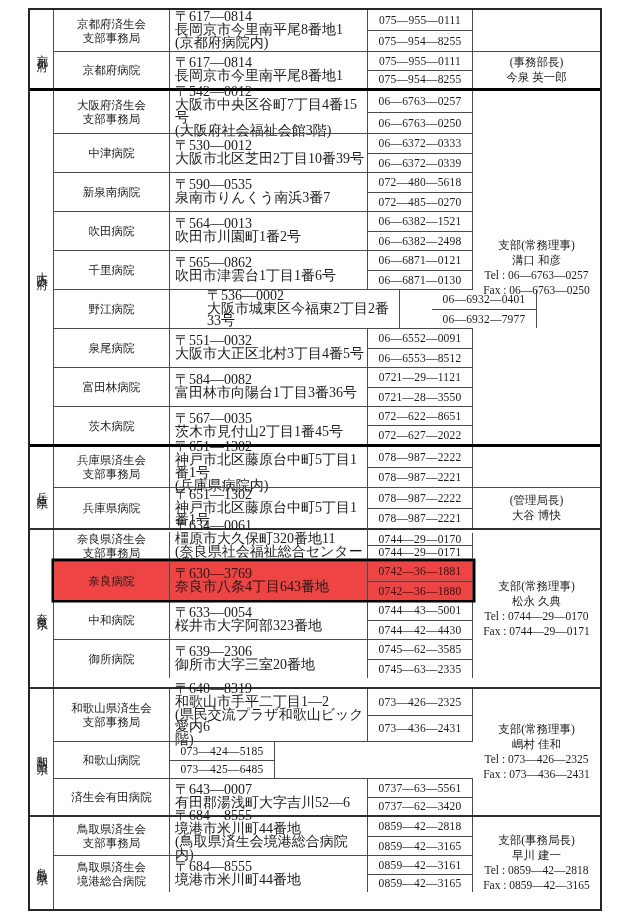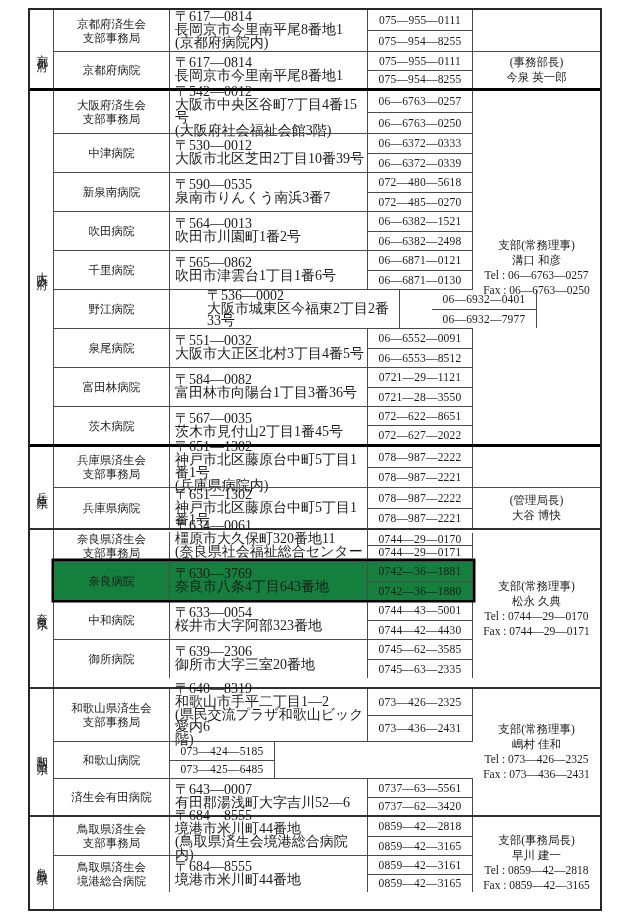--- a/index.html
+++ b/index.html
@@ -25,21 +25,21 @@
     width:24px;flex:0 0 24px;border-right:1px solid var(--line);
     display:flex;align-items:center;justify-content:center;box-sizing:border-box;
   }
   .pref-cell span{
     writing-mode:vertical-rl;text-orientation:upright;
     font-size:11.5px;letter-spacing:3px;line-height:1;
   }
   .mid{width:419px;flex:0 0 419px;display:flex;flex-direction:column;}
   .org-row{display:flex;box-sizing:border-box;}
   .org-row + .org-row{border-top:1px solid var(--line);}
-  .org-row.hl-row{position:relative;box-shadow:0 0 0 2.5px var(--hl);z-index:2;background:#15803d;}
+  .org-row.hl-row{position:relative;box-shadow:0 0 0 2.5px var(--hl);z-index:2;background:#ef4444;}
   .name-cell{
     width:116px;flex:0 0 116px;border-right:1px solid var(--line);box-sizing:border-box;
     display:flex;flex-direction:column;justify-content:center;align-items:center;
     font-size:11.5px;line-height:14px;text-align:center;
   }
   .addr-cell{
     width:198px;flex:0 0 198px;border-right:1px solid var(--line);box-sizing:border-box;
     display:flex;flex-direction:column;justify-content:center;
     font-size:14px;line-height:12.8px;padding:1px 1px 1px 5px;
   }

